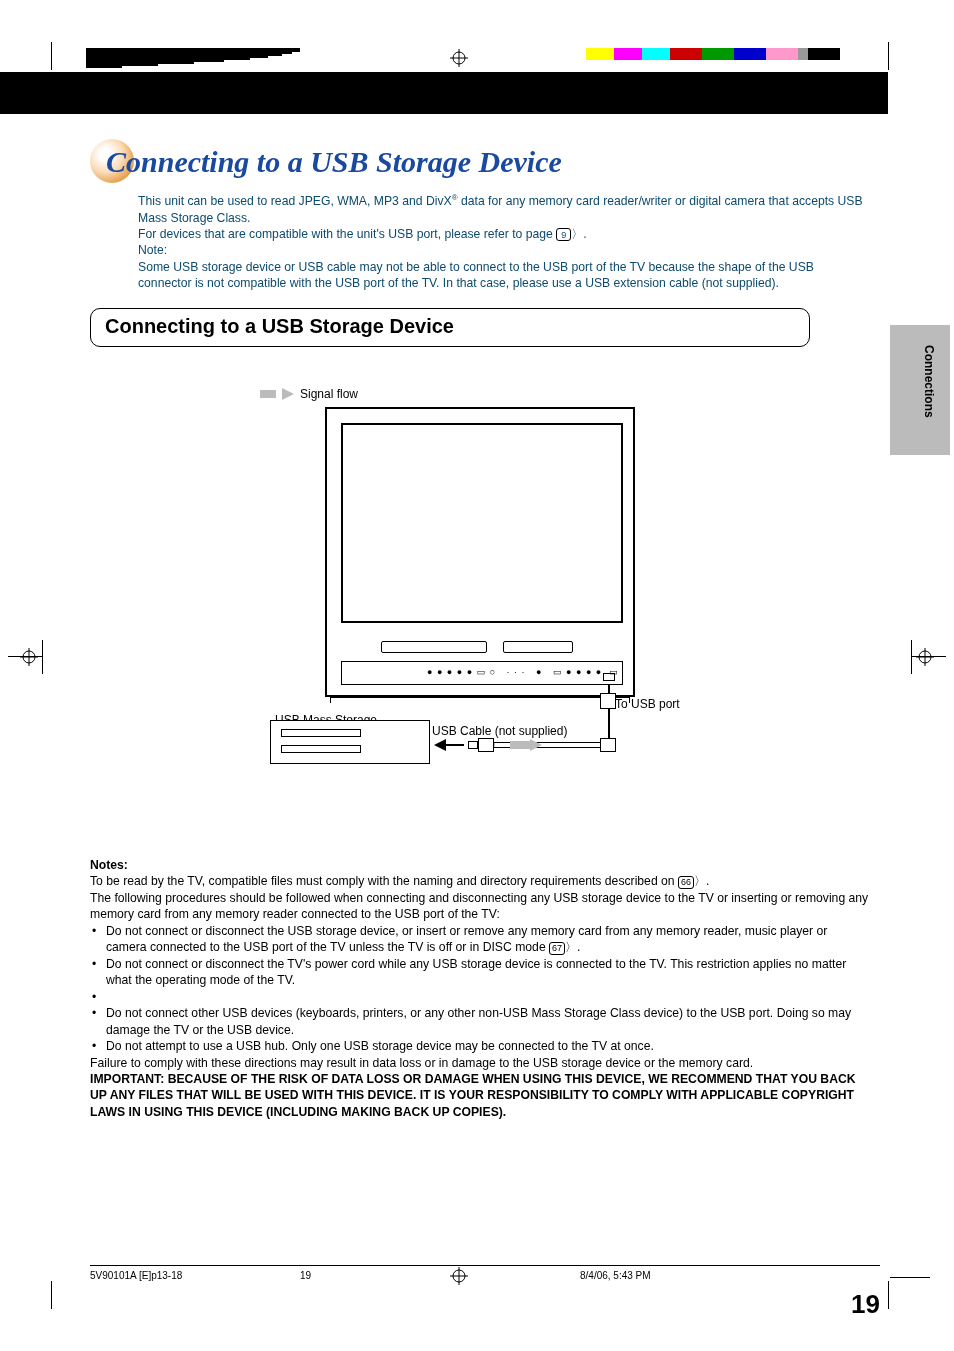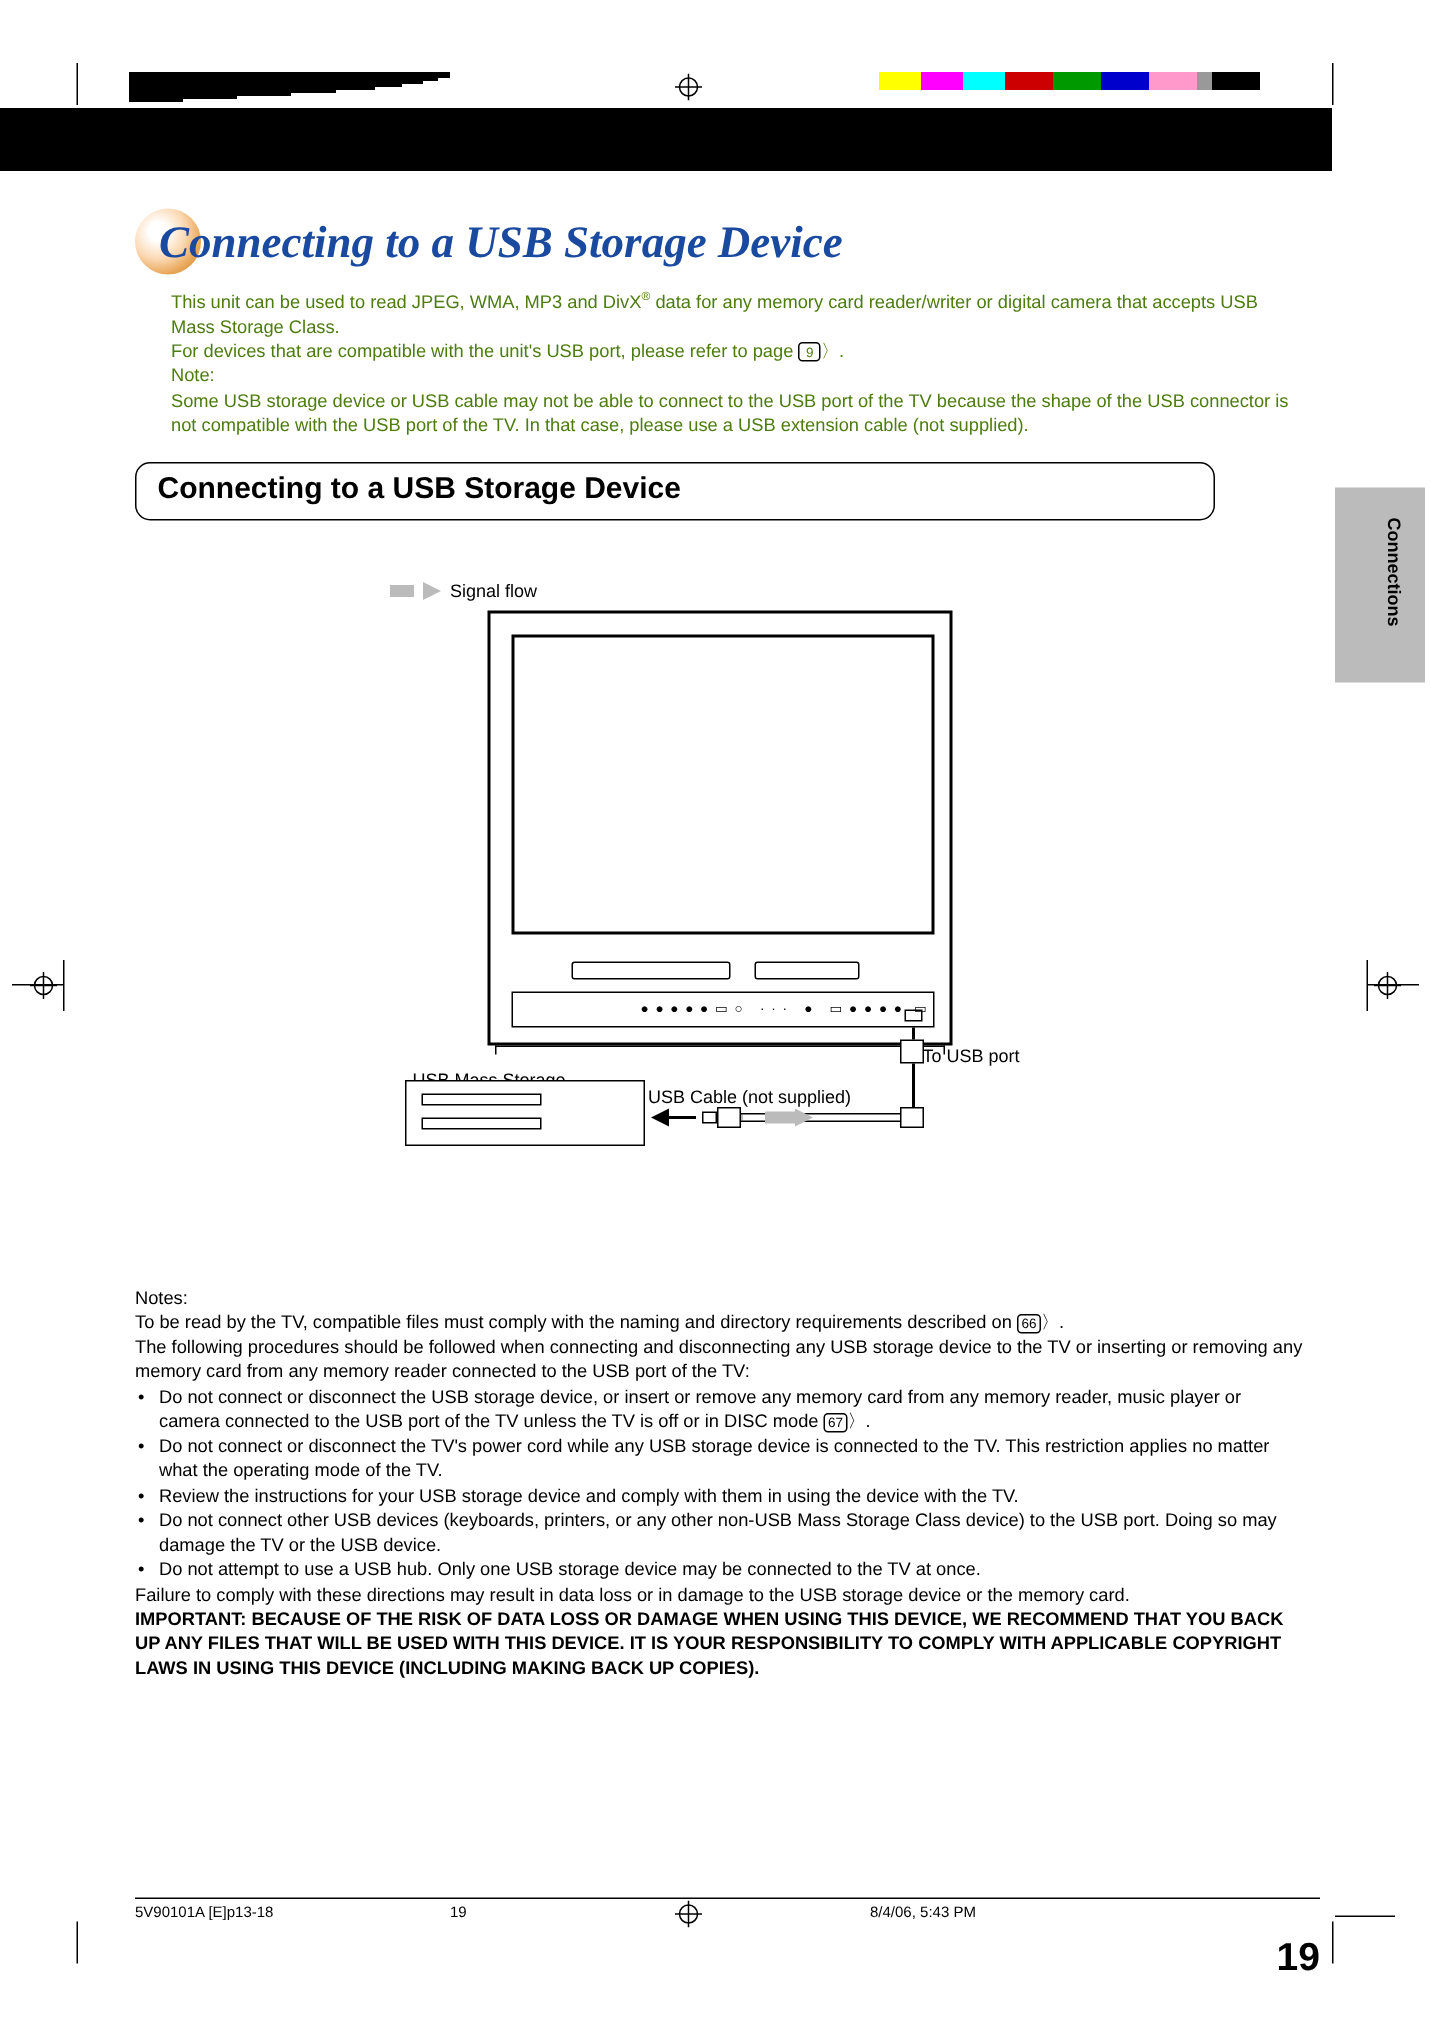--- a/index.html
+++ b/index.html
@@ -51,22 +51,22 @@
     font-weight: bold;
     font-size: 30px;
     color: #1a4aa0;
     position: relative;
     z-index: 2;
     padding-left: 16px;
   }
   .intro {
     font-size: 12.2px;
     line-height: 1.35;
-    color: #4d7c0f;
-    margin-left: 24px;
+    color: #0c4a6e;
+    margin-left: 48px;
     margin-right: 10px;
   }
   .intro .note-label { font-weight: normal; }
   .pageref {
     display: inline-flex;
     align-items: center;
     justify-content: center;
     min-width: 15px;
     height: 13px;
     border: 1px solid #000;
@@ -188,21 +188,21 @@
     position: absolute;
     border: 1.5px solid #000;
     background: #fff;
   }
   .notes {
     font-size: 12.2px;
     line-height: 1.35;
     margin-top: 50px;
     margin-right: 10px;
   }
-  .notes-label { font-weight: normal; }
+  .notes-label { font-weight: bold; }
   .bullet-row { display: flex; gap: 6px; padding-left: 2px; }
   .bullet { flex: 0 0 8px; }
   .important { font-weight: bold; }
   .page-number {
     position: absolute;
     right: 0;
     bottom: -200px;
     font-size: 26px;
     font-weight: bold;
   }
@@ -369,21 +369,20 @@
     <div class="bullet-row">
       <div class="bullet">•</div>
       <div><span>Do not connect or disconnect the USB storage device, or insert or remove any memory card from any memory reader, music player or camera connected to the USB port of the TV unless the TV is off or in DISC mode </span><span class="pageref">67</span><span class="angle">〉</span>.</div>
     </div>
     <div class="bullet-row">
         <div class="bullet">•</div>
         <div>Do not connect or disconnect the TV's power cord while any USB storage device is connected to the TV. This restriction applies no matter what the operating mode of the TV.</div>
       </div>
     <div class="bullet-row">
         <div class="bullet">•</div>
-        <div>Review the instructions for your USB storage device and comply with them in using the device with the TV.</div>
       </div>
     <div class="bullet-row">
         <div class="bullet">•</div>
         <div>Do not connect other USB devices (keyboards, printers, or any other non-USB Mass Storage Class device) to the USB port. Doing so may damage the TV or the USB device.</div>
       </div>
     <div class="bullet-row">
         <div class="bullet">•</div>
         <div>Do not attempt to use a USB hub. Only one USB storage device may be connected to the TV at once.</div>
       </div>
     <div>Failure to comply with these directions may result in data loss or in damage to the USB storage device or the memory card.</div>

